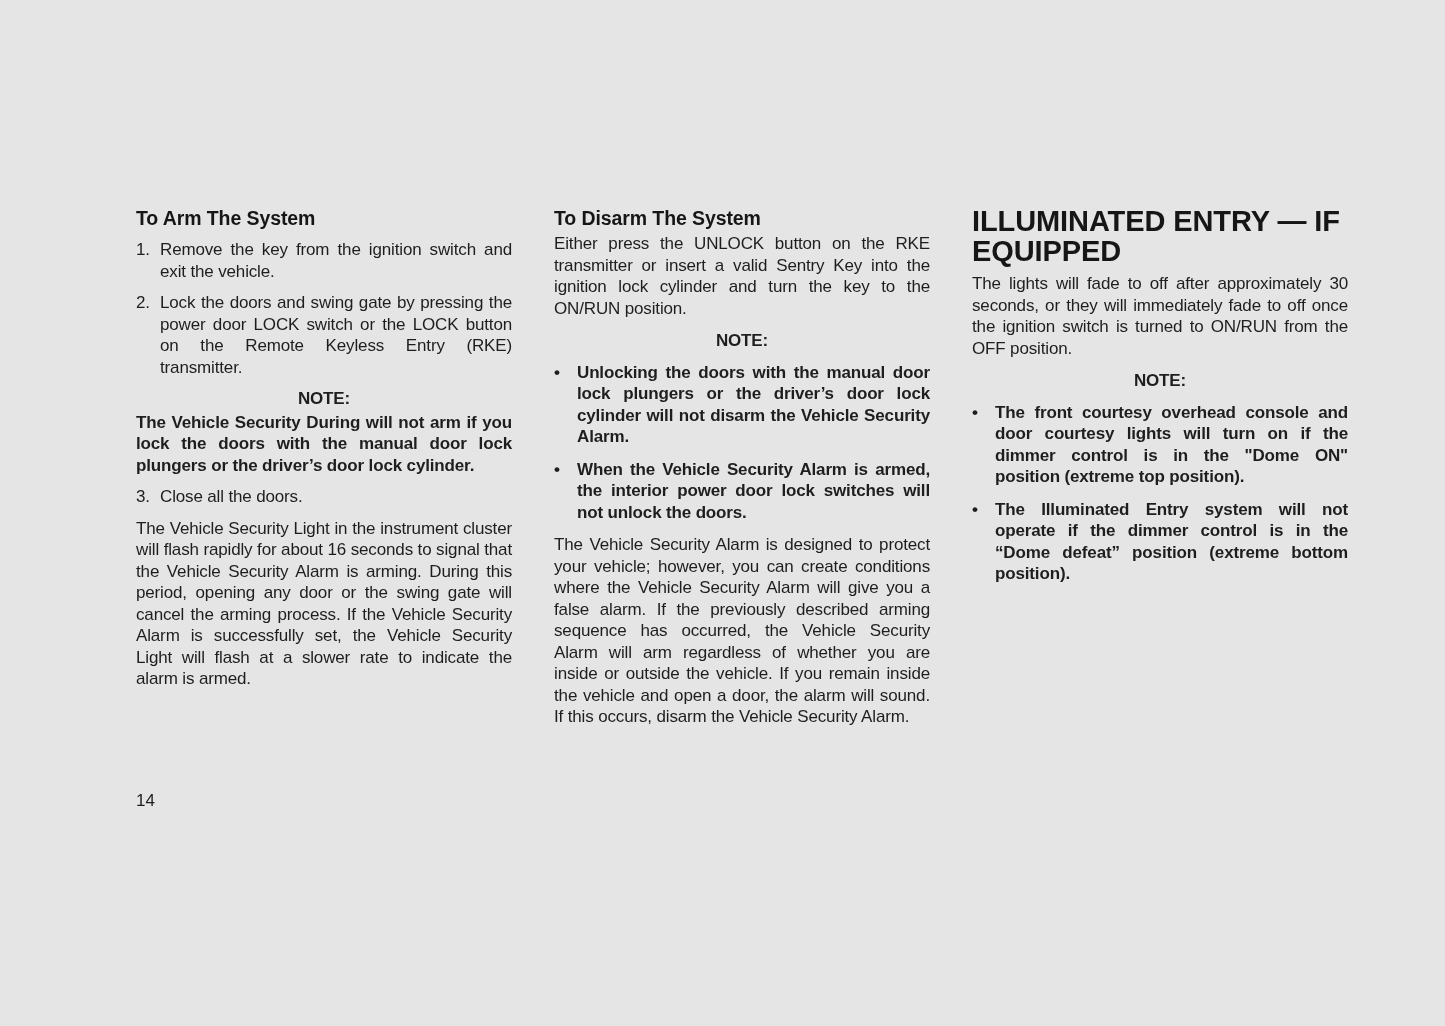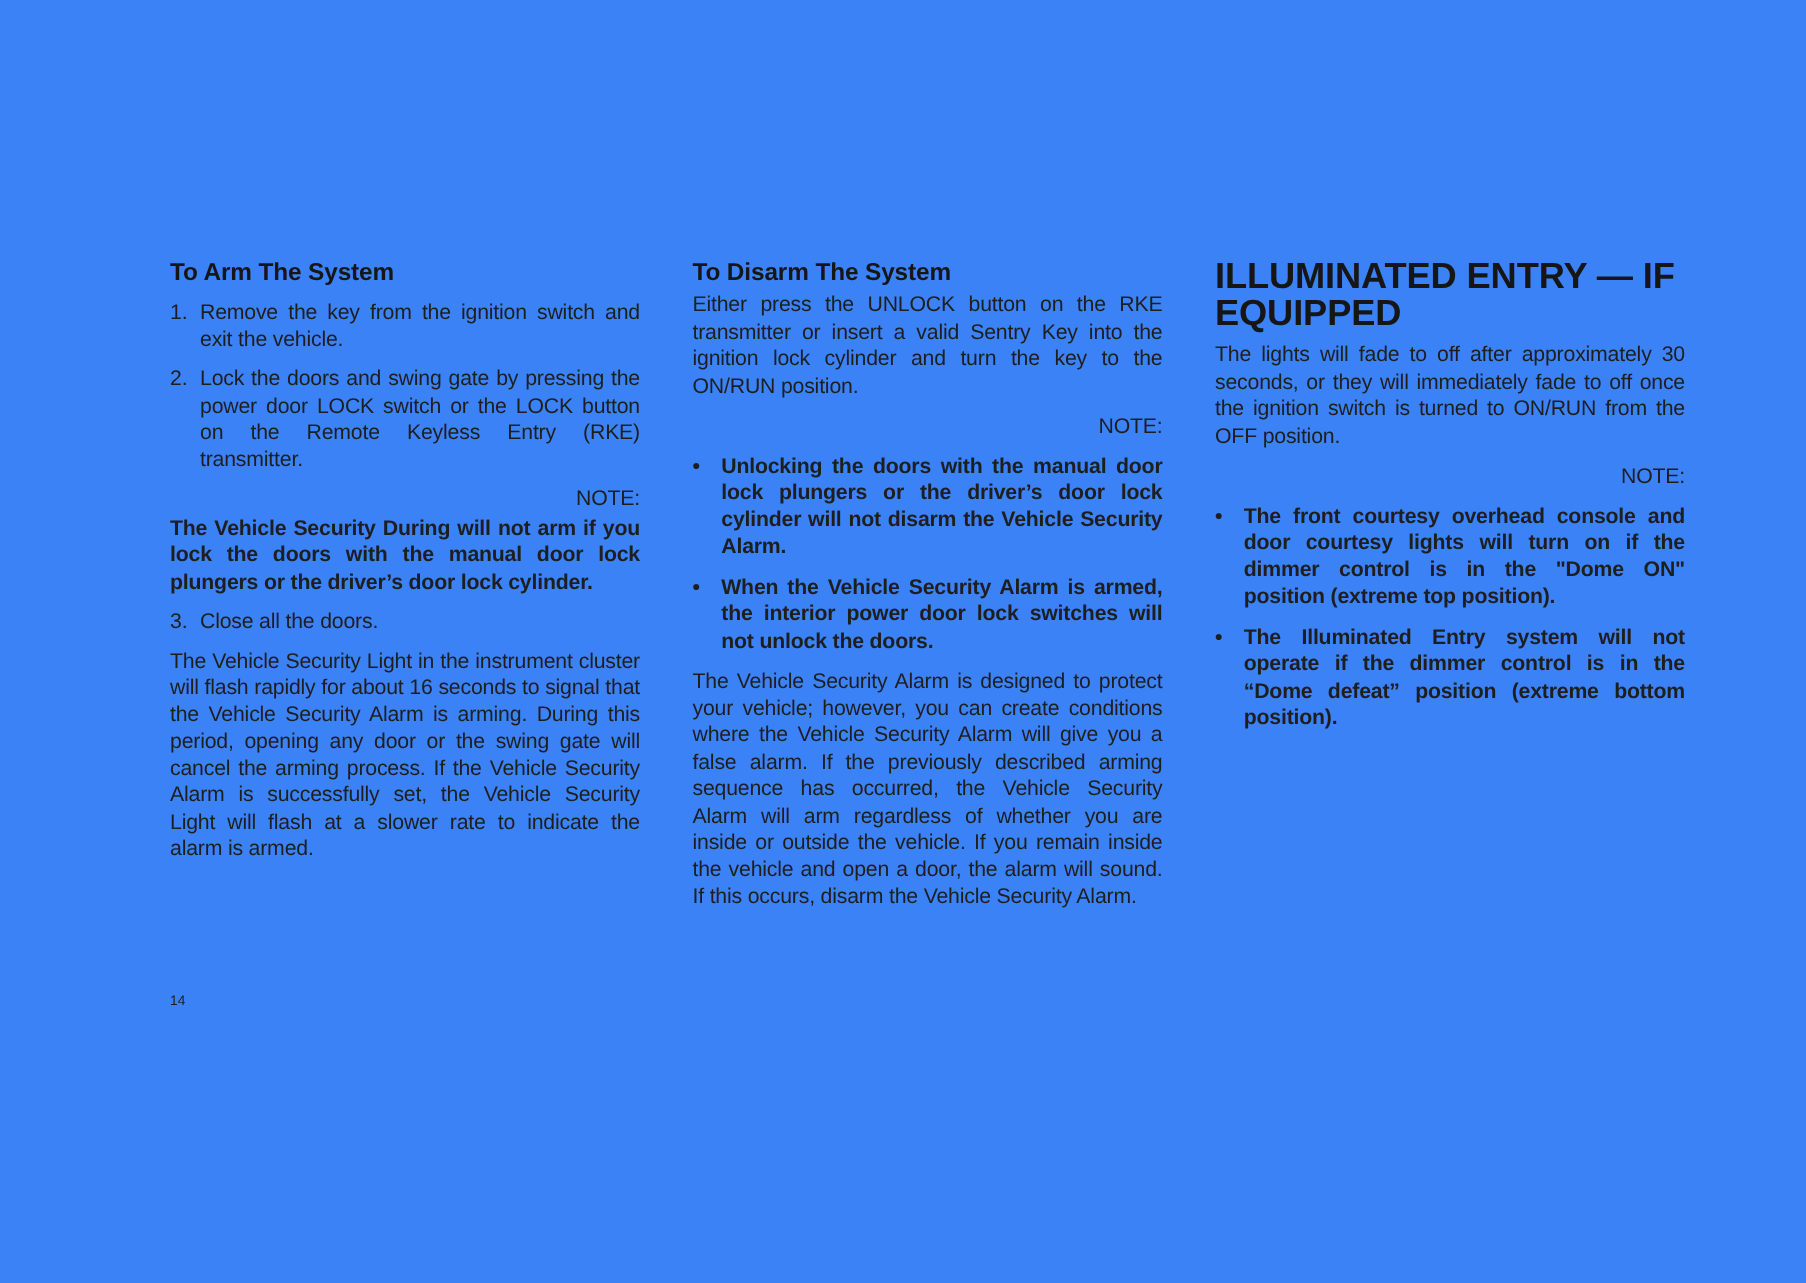--- a/index.html
+++ b/index.html
@@ -11,21 +11,21 @@
     width: 1445px;
     height: 1026px;
     overflow: hidden;
     font-family: "Liberation Sans", sans-serif;
     color: #1e1e1e;
   }
   .page {
     position: relative;
     width: 1445px;
     height: 1026px;
-    background: #3b82f6;
+    background: #e5e5e5;
   }
   .columns {
     position: absolute;
     left: 136px;
     top: 206px;
     display: flex;
     gap: 42px;
   }
   .col {
     width: 376px;
@@ -60,23 +60,23 @@
     text-align: left;
   }
   .list-item .item-text {
     flex: 1;
     text-align: justify;
   }
   .para {
     margin: 0 0 11px 0;
   }
   .note-label {
-    font-weight: normal;
+    font-weight: bold;
     margin: 0 0 2px 0;
-    text-align: right;
+    text-align: center;
   }
   .note-para {
     font-weight: bold;
     margin: 0 0 10px 0;
   }
   .bullet-list {
     margin-top: 10px;
   }
   .bullet-item {
     display: flex;
@@ -89,21 +89,21 @@
     font-weight: bold;
   }
   .bullet-item .bullet-text {
     flex: 1;
     text-align: justify;
   }
   .page-number {
     position: absolute;
     left: 136px;
     top: 790px;
-    font-size: 11px;
+    font-size: 17px;
     line-height: 22px;
     color: #1e1e1e;
   }
 </style>
 </head>
 <body>
 
 <div class="page">
 
   <div class="columns">

